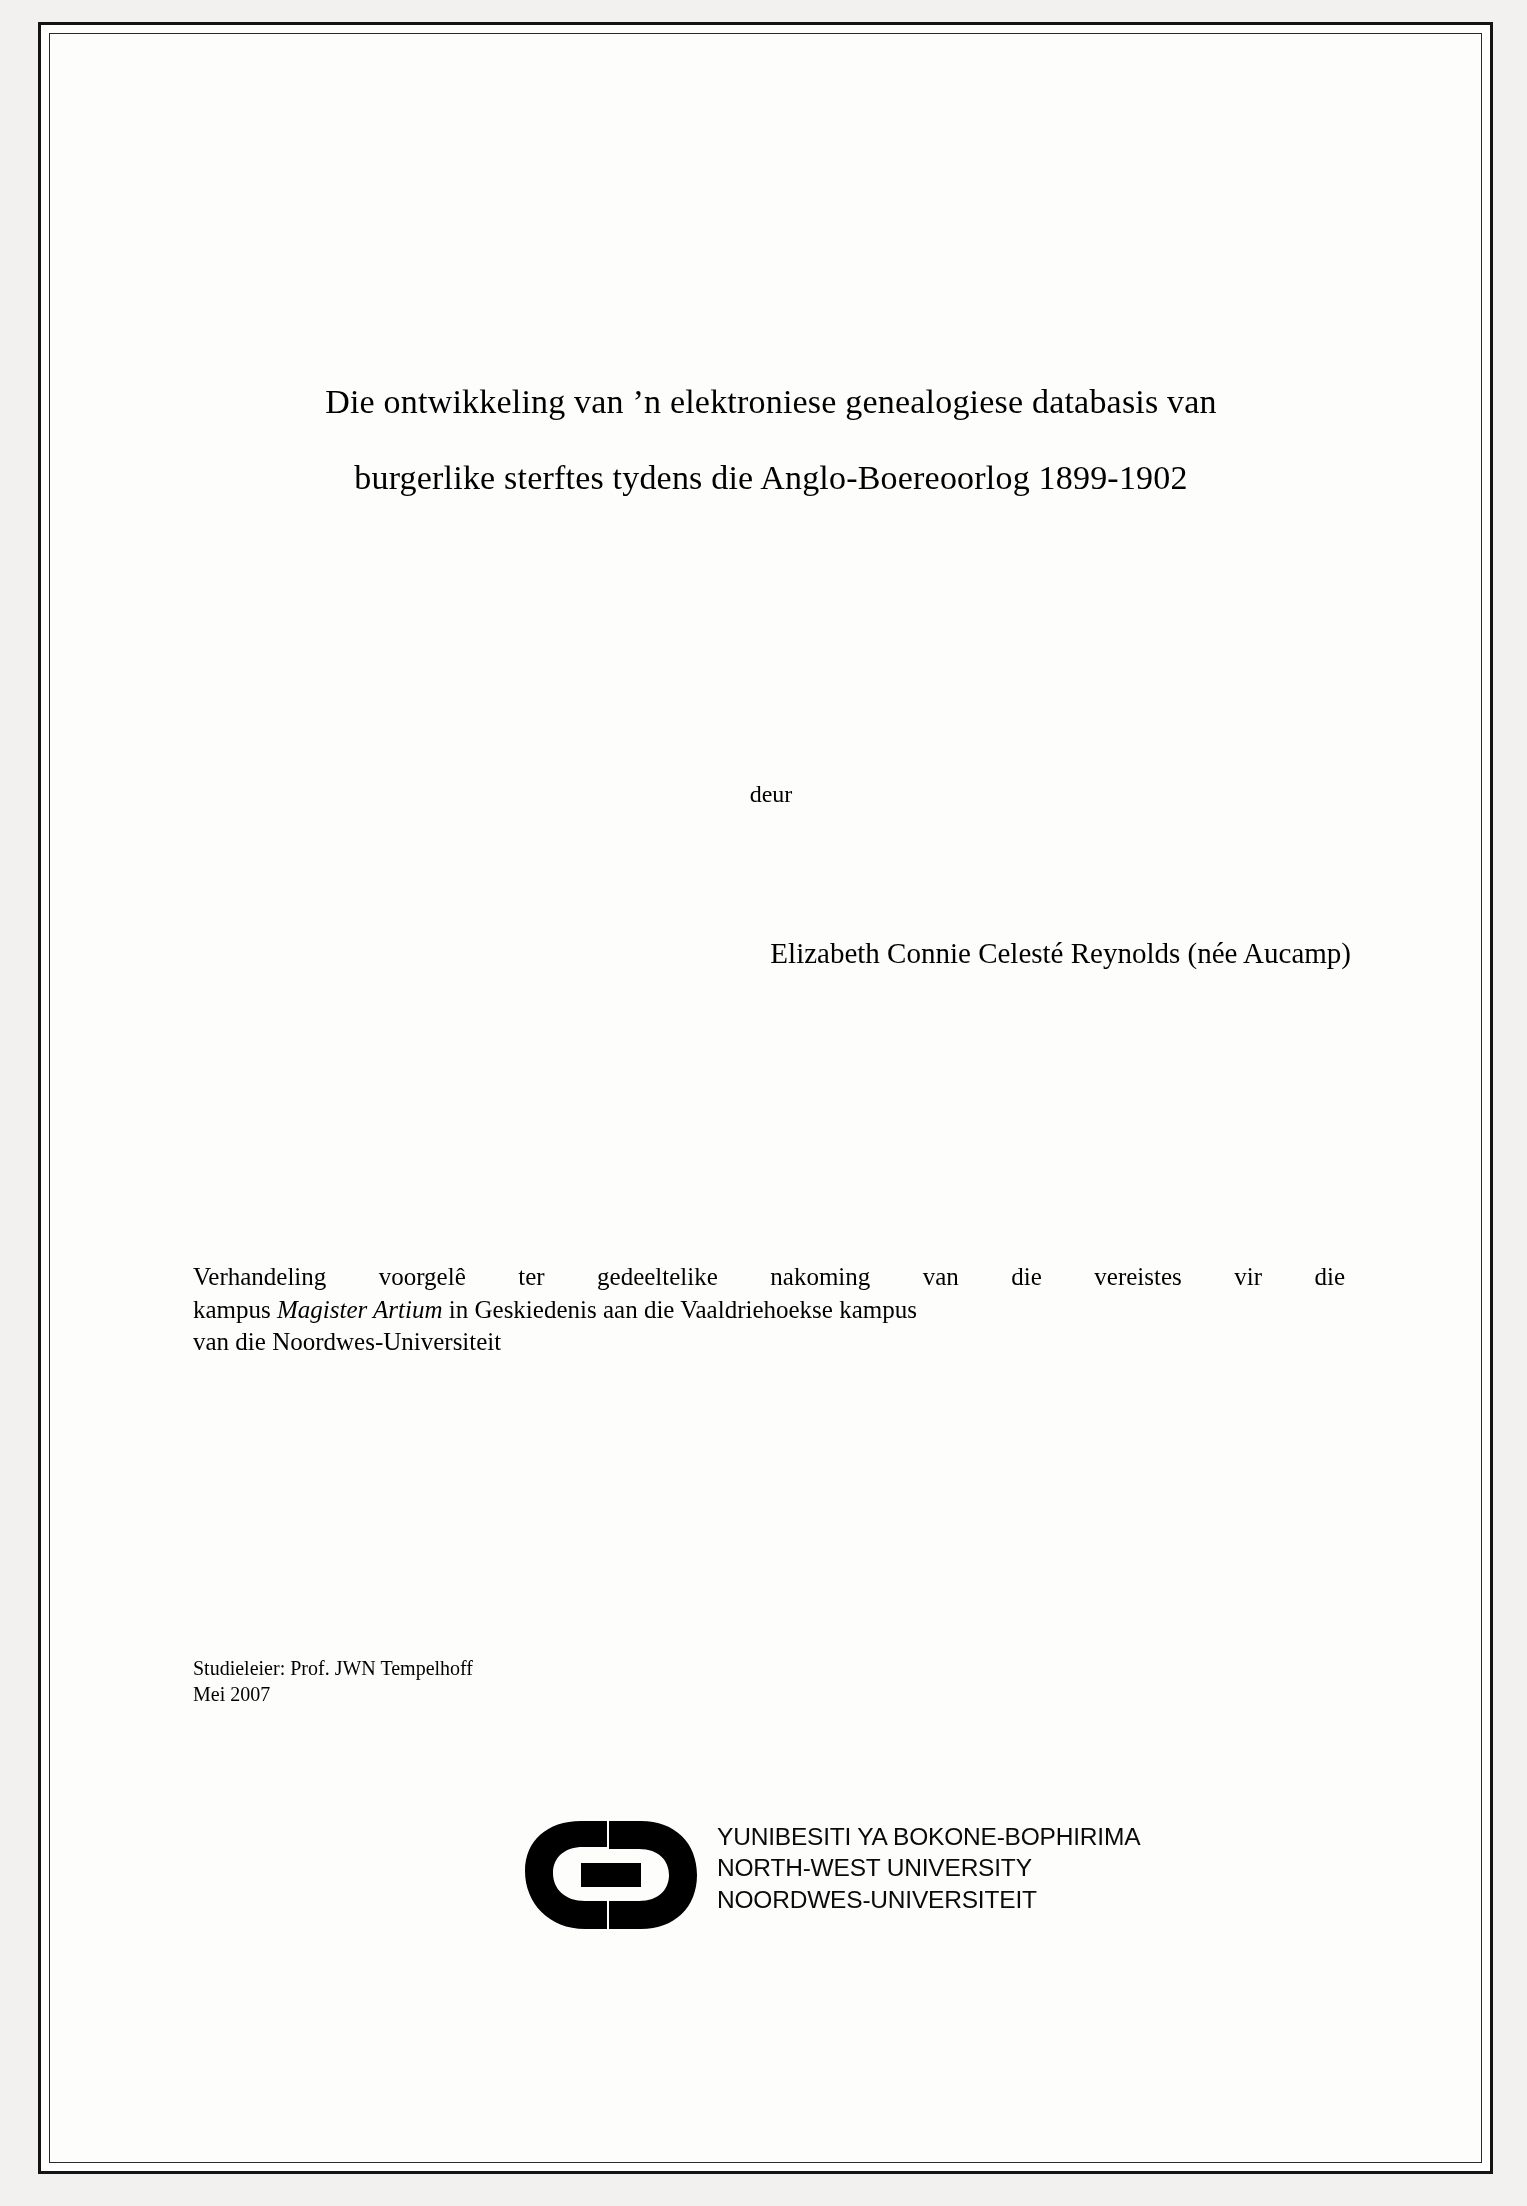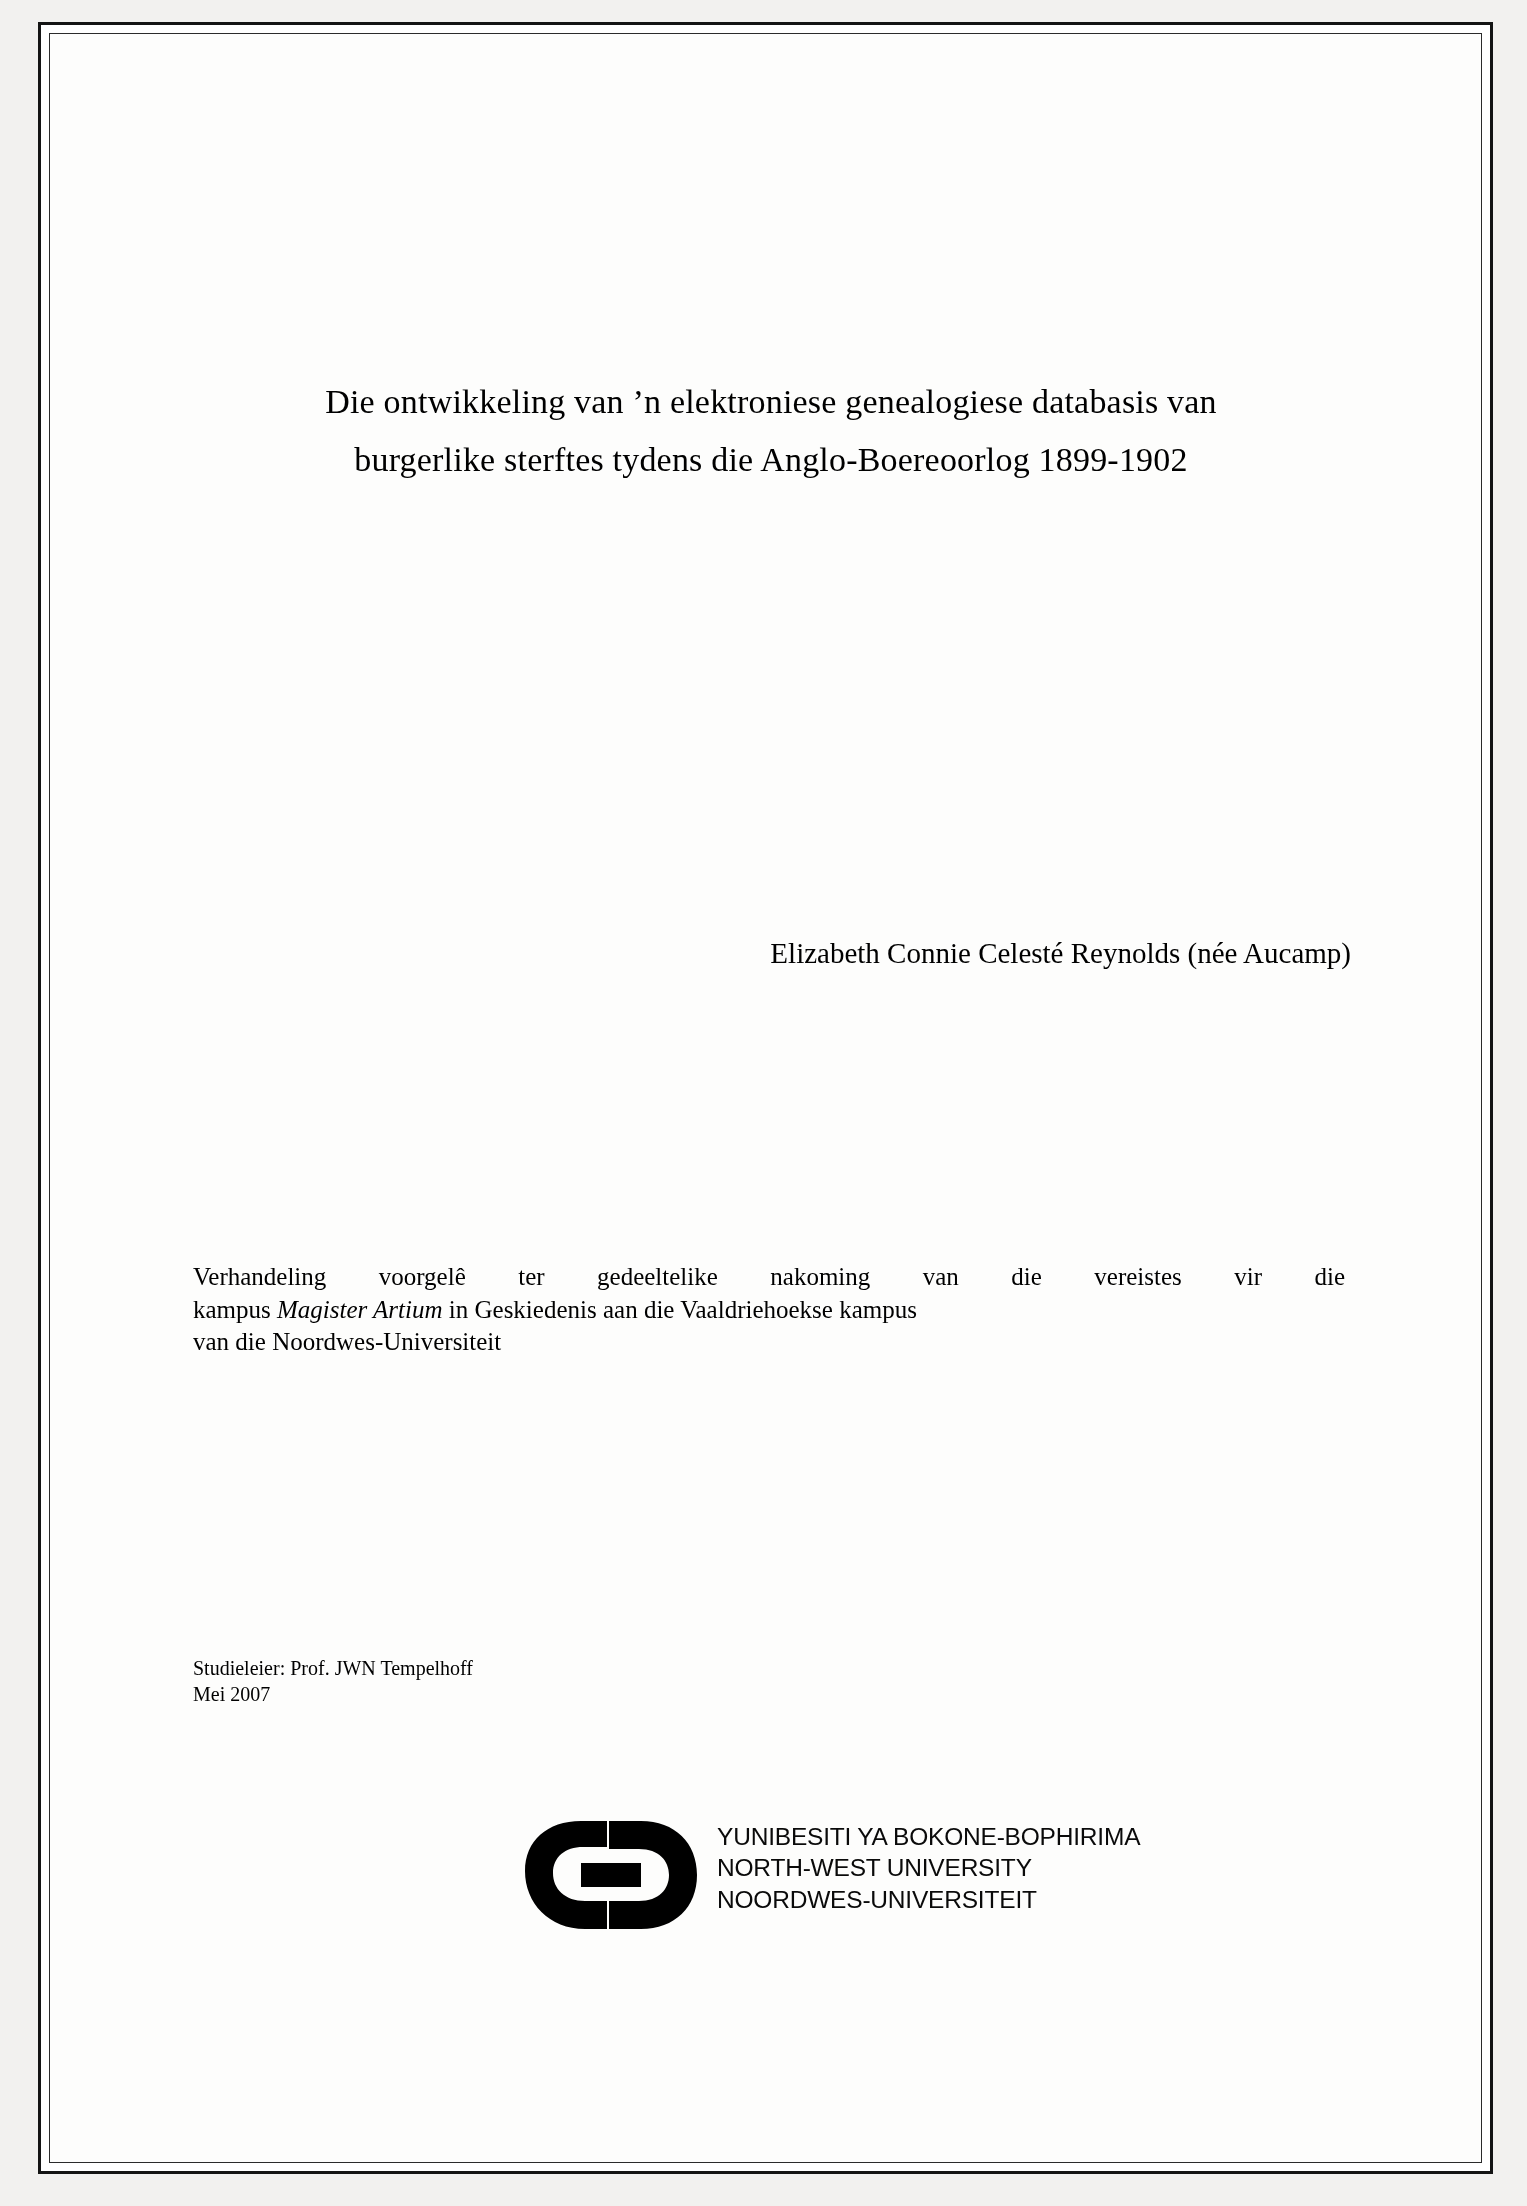--- a/index.html
+++ b/index.html
@@ -63,21 +63,21 @@
     left: 0;
     width: 1160px;
     text-align: center;
   }
   .title-line {
     font-size: 34px;
     line-height: 1.0;
     letter-spacing: 0.2px;
     white-space: nowrap;
   }
-  .title-line.l1 { margin-bottom: 24px; }
+  .title-line.l1 { margin-bottom: 42px; }
 
   
   .byline-label {
     position: absolute;
     top: 756px;
     left: 0;
     width: 1160px;
     text-align: center;
     font-size: 24px;
   }
@@ -155,20 +155,21 @@
   <div class="page-frame-outer">
     <div class="page-frame-inner"></div>
 
     <div class="content">
 
       <div class="title-block">
         <div class="title-line l1">Die ontwikkeling van ’n elektroniese genealogiese databasis van</div>
         <div class="title-line l2">burgerlike sterftes tydens die Anglo-Boereoorlog 1899-1902</div>
       </div>
 
+      <div class="byline-label">deur</div>
 
       <div class="author">Elizabeth Connie Celesté Reynolds (née Aucamp)</div>
 
       <div class="degree-block">
         <span class="degree-l1">Verhandeling voorgelê ter gedeeltelike nakoming van die vereistes vir die</span>
         <span class="degree-l2"><span>kampus </span><span class="it">Magister Artium</span><span> in Geskiedenis aan die Vaaldriehoekse kampus</span></span>
         <span class="degree-l3">van die Noordwes-Universiteit</span>
       </div>
 
       <div class="supervisor-block">

